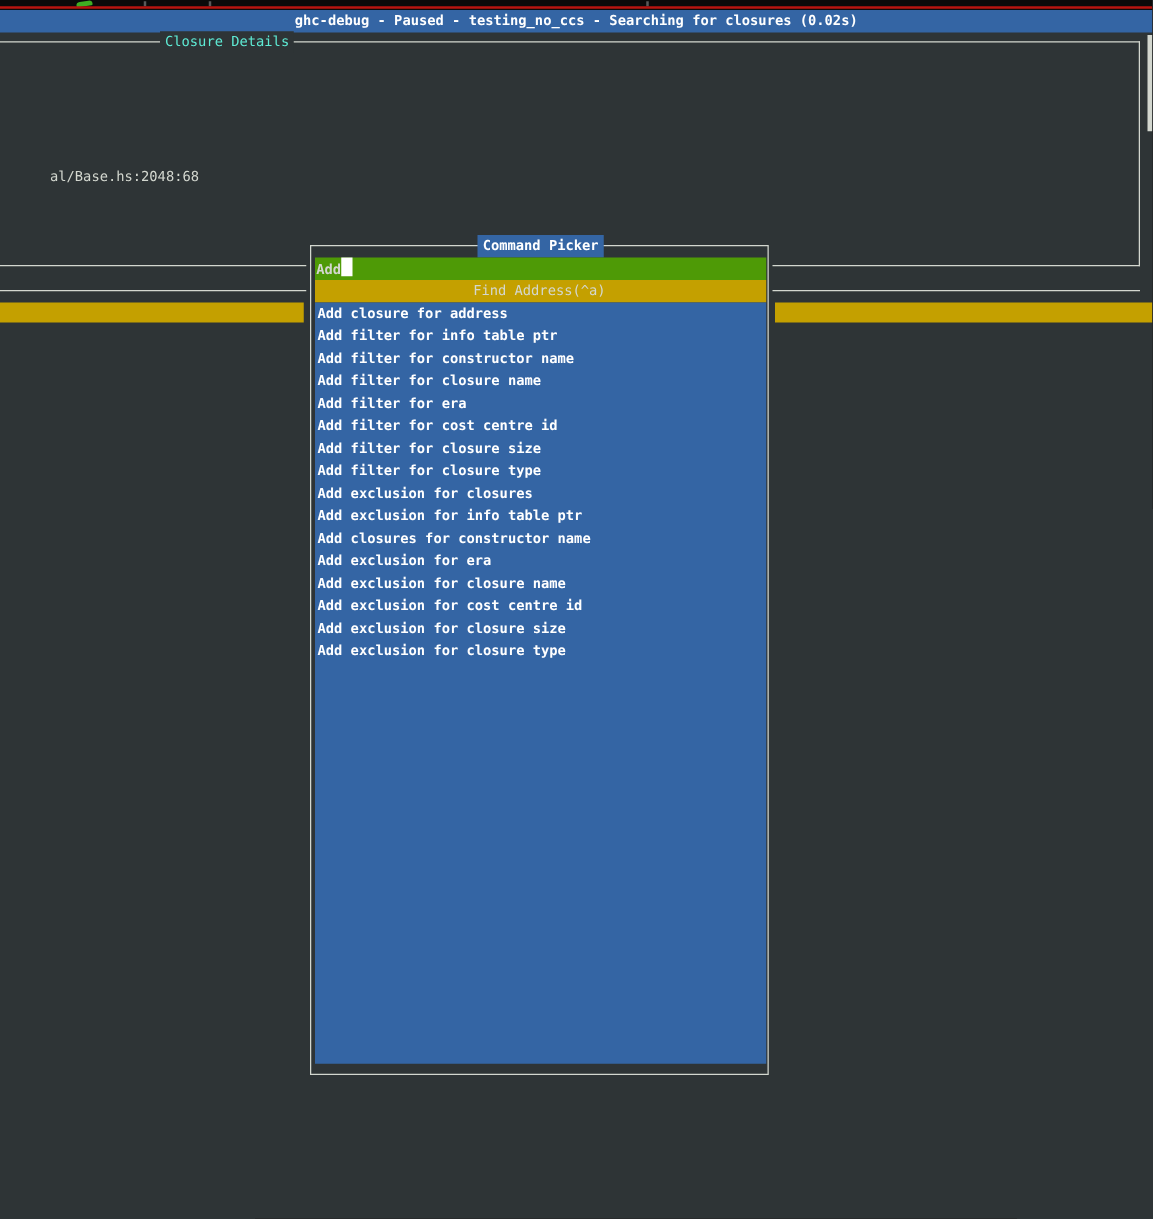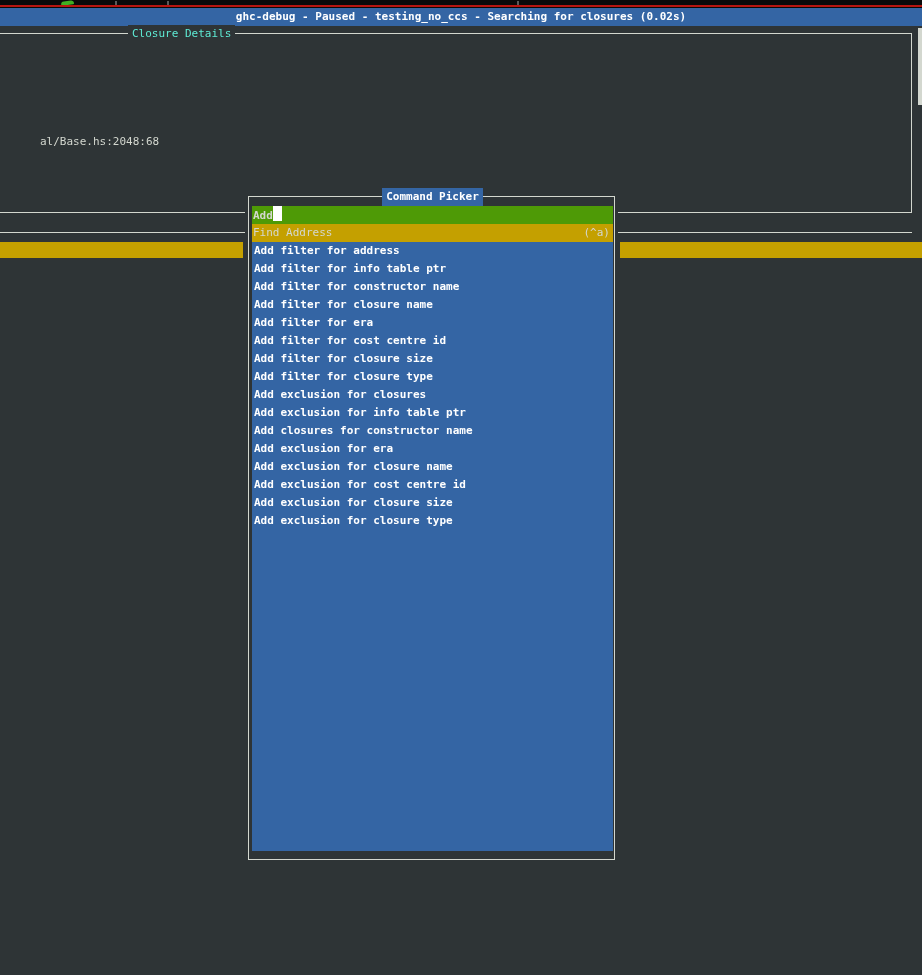--- a/index.html
+++ b/index.html
@@ -46,21 +46,21 @@
   .dialog-box { position:absolute; left:0; top:8px; width:367px; height:664px;
                 border:1px solid #d3d7cf; background:#2e3436; }
   .dialog-title-wrap { position:absolute; left:0; top:0; width:369px; height:18px; text-align:center; }
   .dialog-title { display:inline-block; background:#3465a4; color:#ffffff; font-weight:bold;
                   padding:0 4px; height:18px; line-height:18px; }
   .dialog-rows { position:absolute; left:4px; top:18px; width:361px; }
   .input-row { height:18px; background:#4e9a06; color:#d3d7cf; padding-left:1px; white-space:pre;font-weight:bold; }
   .cursor { display:inline-block; width:9px; height:15px; background:#ffffff;
             vertical-align:-2px; margin-left:0; }
   .pinned-row { height:18px; background:#c4a000; color:#d3d7cf;
-                display:flex; justify-content:space-between; padding:0 3px 0 1px; }
+                display:flex; justify-content:center; padding:0 3px 0 1px; }
   .cmd-list { background:#3465a4; height:609px; }
   .cmd-item { height:18px; line-height:18px; color:#ffffff; font-weight:bold;
               padding-left:2px; white-space:pre; }
 </style>
 </head>
 <body>
 
 <div class="screen">
 
   <div class="top-strip">
@@ -94,21 +94,21 @@
     <div class="dialog-title-wrap">
       <span class="dialog-title">Command Picker</span>
     </div>
     <div class="dialog-rows">
       <div class="input-row"><span>Add</span><span class="cursor"></span></div>
       <div class="pinned-row">
         <span>Find Address</span>
         <span>(^a)</span>
       </div>
       <div class="cmd-list">
-        <div class="cmd-item">Add filter for address</div>
+        <div class="cmd-item">Add closure for address</div>
         <div class="cmd-item">Add filter for info table ptr</div>
         <div class="cmd-item">Add filter for constructor name</div>
         <div class="cmd-item">Add filter for closure name</div>
         <div class="cmd-item">Add filter for era</div>
         <div class="cmd-item">Add filter for cost centre id</div>
         <div class="cmd-item">Add filter for closure size</div>
         <div class="cmd-item">Add filter for closure type</div>
         <div class="cmd-item">Add exclusion for closures</div>
         <div class="cmd-item">Add exclusion for info table ptr</div>
         <div class="cmd-item">Add closures for constructor name</div>

